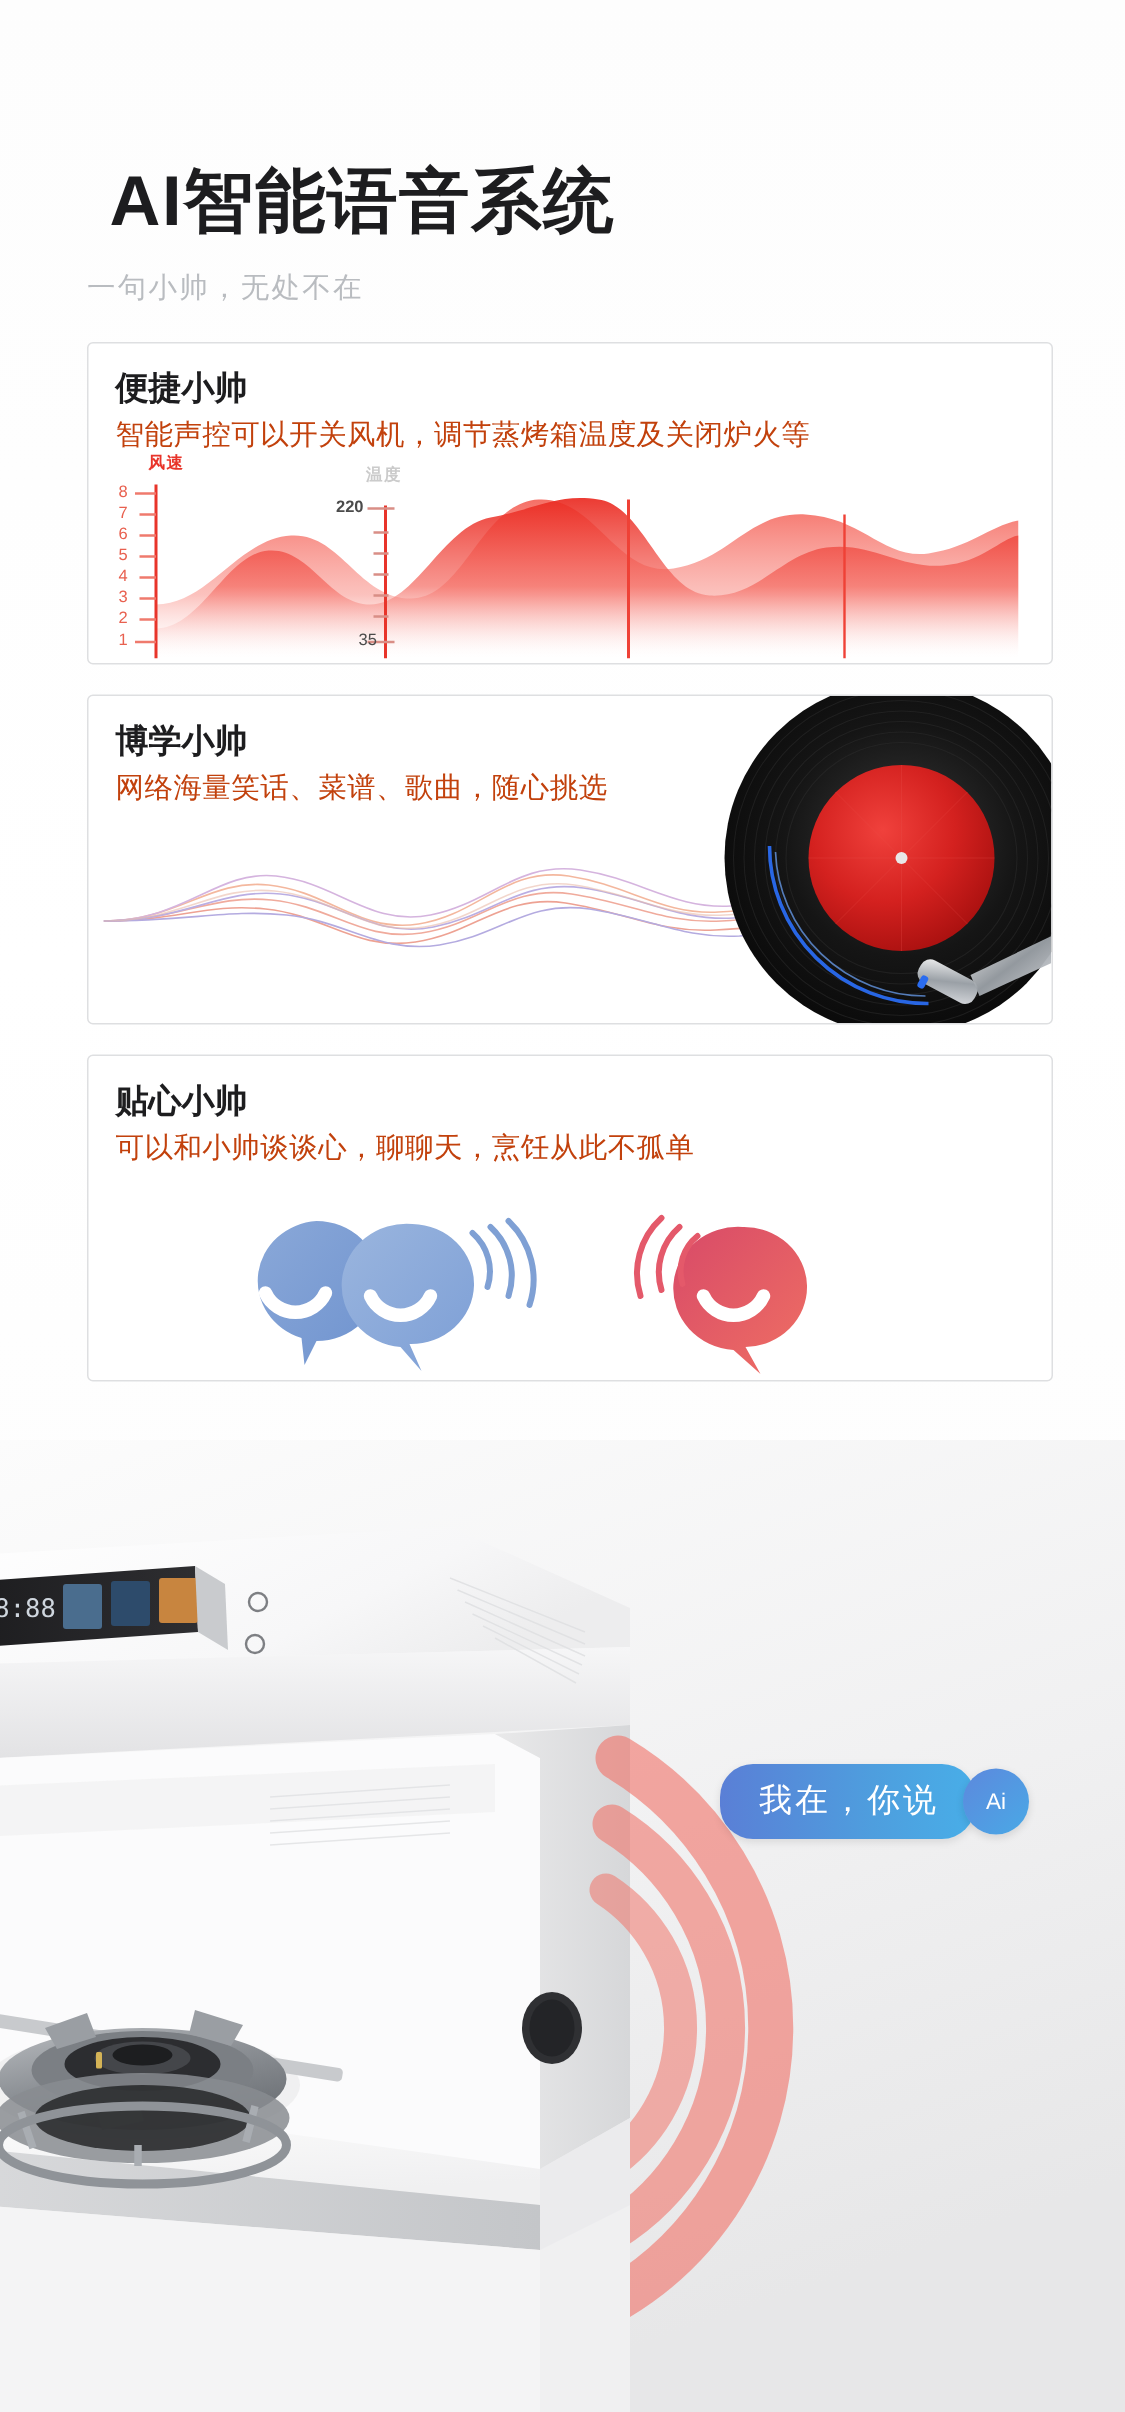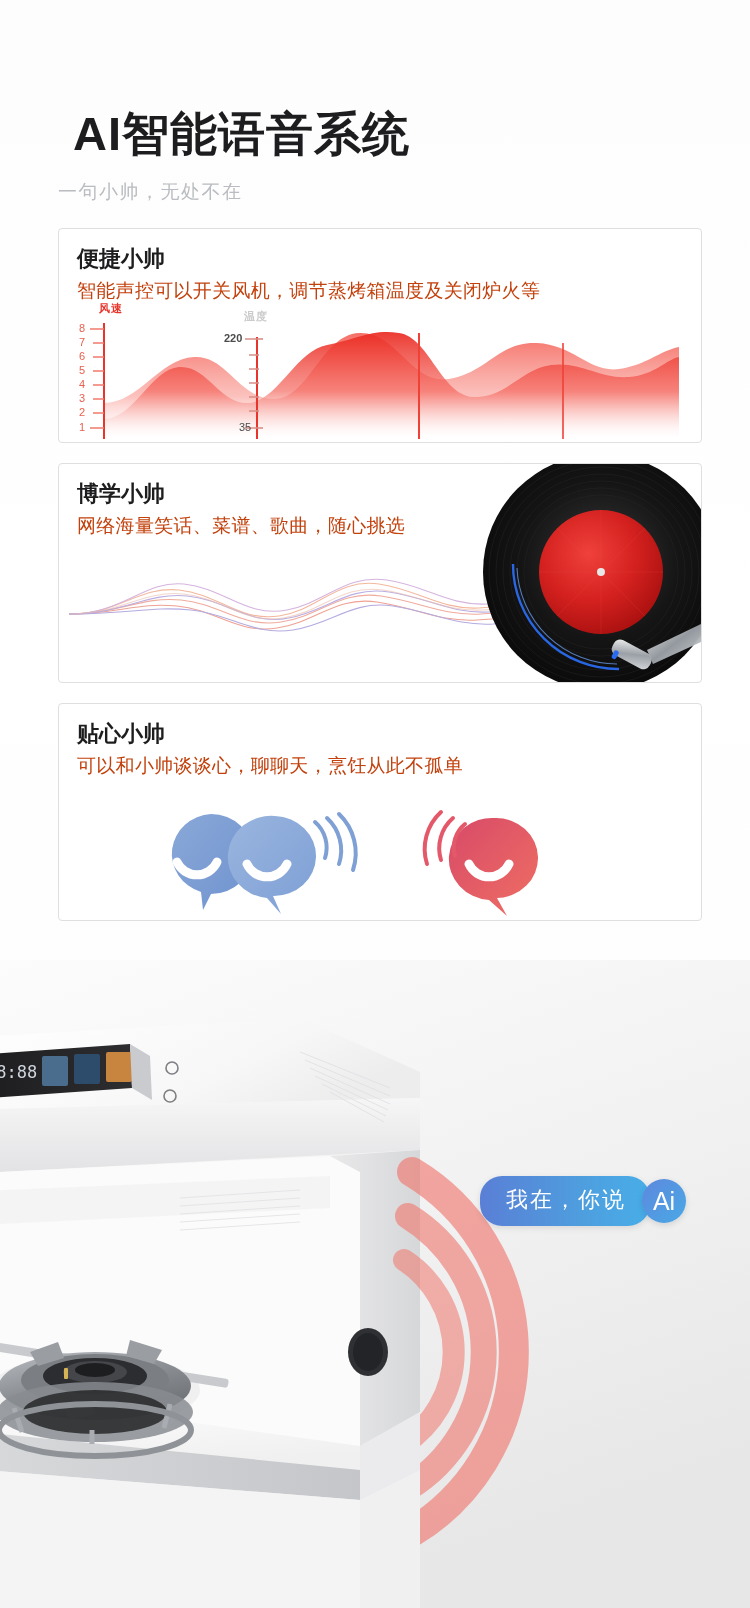--- a/index.html
+++ b/index.html
@@ -61,21 +61,21 @@
     box-shadow:0 2px 6px rgba(0,0,0,.10);
   }
   .bubble-blue{
     background:linear-gradient(90deg,#5a7fd6 0%,#4e9ede 60%,#48aee8 100%);
     border-radius:22px;padding:9px 24px 11px 26px;color:#fff;font-size:22px;letter-spacing:2px;
     box-shadow:0 2px 6px rgba(0,0,0,.10);
   }
   .ai-badge{
     width:44px;height:44px;border-radius:50%;margin-left:-8px;
     background:linear-gradient(135deg,#5d88dd 0%,#49a9e6 100%);
-    color:#fff;font-size:25px;display:flex;align-items:center;justify-content:center;
+    color:#fff;font-size:15px;display:flex;align-items:center;justify-content:center;
     box-shadow:0 2px 6px rgba(0,0,0,.12);z-index:3;position:relative;
   }
 </style>
 </head>
 <body>
 
 <div class="page">
 
   <div class="header">
     <h1 class="h-title">AI智能语音系统</h1>

